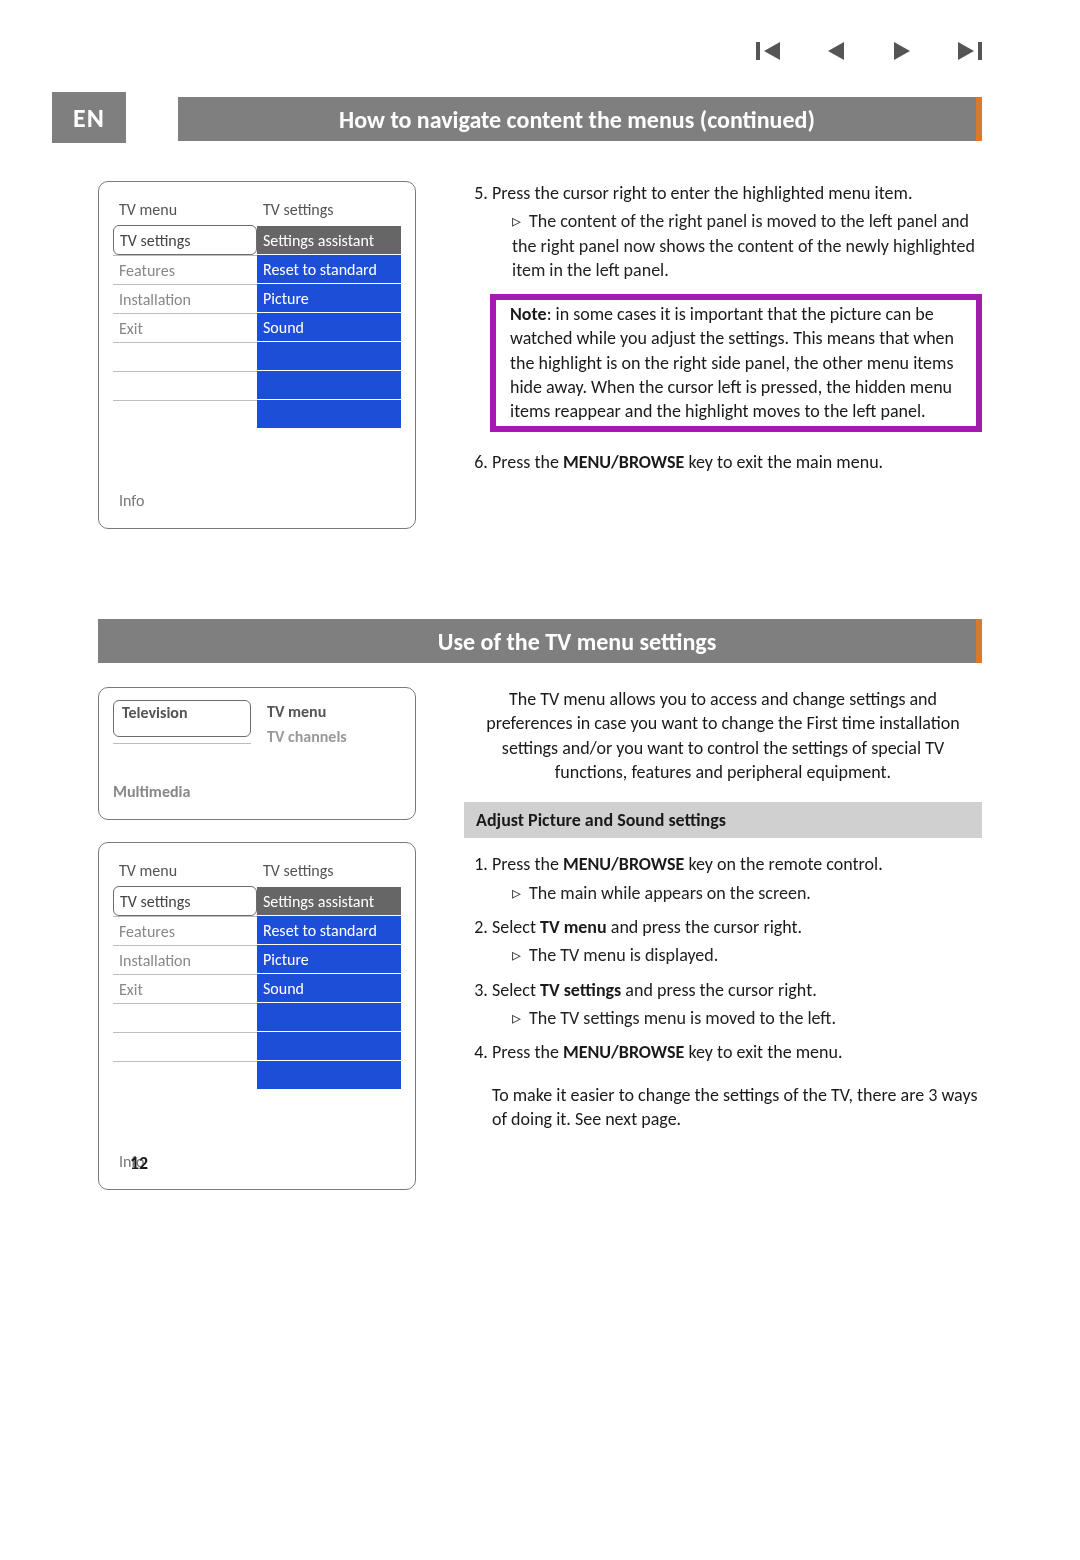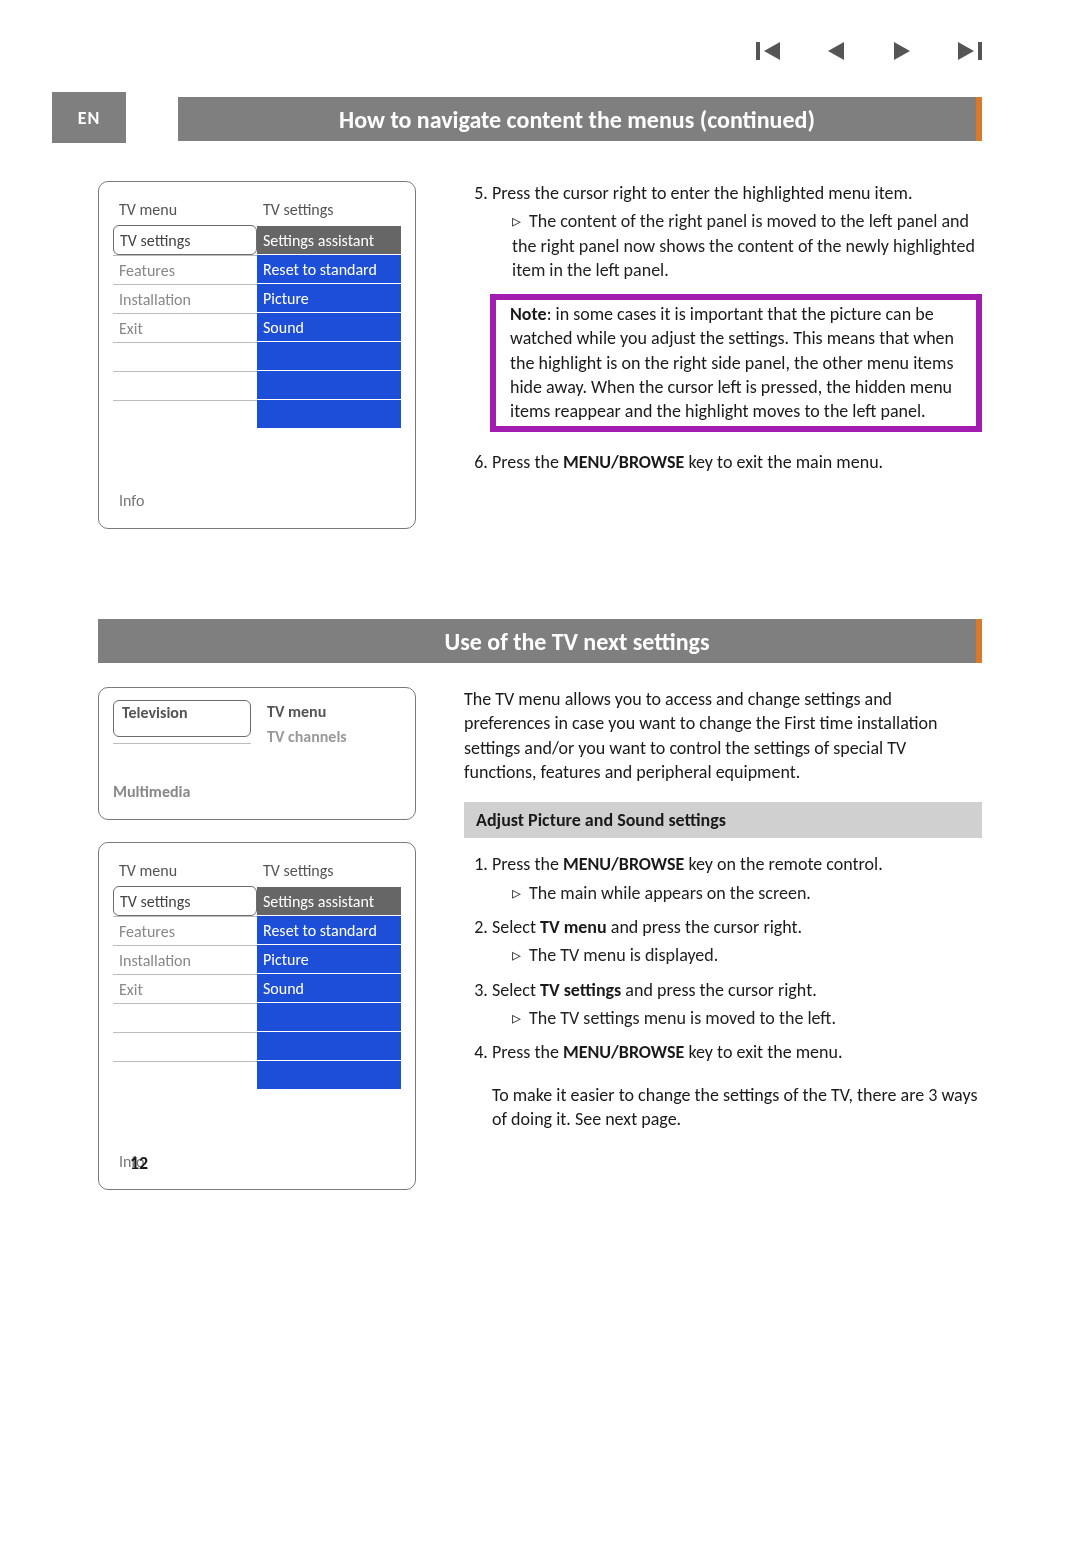--- a/index.html
+++ b/index.html
@@ -30,21 +30,21 @@
   .transport svg { width: 28px; height: 22px; display:block; }
   .en-badge {
     position: absolute;
     left: 52px;
     top: 92px;
     width: 74px;
     height: 51px;
     background: #7f7f7f;
     color: #fff;
     font-weight: bold;
-    font-size: 18px;
+    font-size: 26px;
     display: flex;
     align-items: center;
     justify-content: center;
     letter-spacing: 1px;
   }
   .title-bar {
     margin-top: 57px;
     height: 44px;
     display: flex;
   }
@@ -232,21 +232,21 @@
       <ol class="steps" start="6">
         <li>
           <span>Press the </span><b>MENU/BROWSE</b><span> key to exit the main menu.</span>
         </li>
       </ol>
     </div>
   </div>
 
   <div class="title-bar" style="margin-top:90px;">
     <div class="spacer" style="background:#7f7f7f;"></div>
-    <div class="title">Use of the TV next settings</div>
+    <div class="title">Use of the TV menu settings</div>
     <div class="accent"></div>
   </div>
 
   <div class="section cols" style="margin-top:24px;">
     <div class="leftcol">
       <div class="top-nav-box">
         <div class="row">
           <div style="flex:1;">
             <div class="tv-label">Television</div>
             <hr>
@@ -280,21 +280,21 @@
             <div class="cell"></div>
             <div class="cell"></div>
             <div class="cell"></div>
           </div>
         </div>
         <div class="info">Info</div>
       </div>
     </div>
 
     <div class="rightcol">
-      <p style="margin-top:0;">The TV menu allows you to access and change settings and preferences in case you want to change the First time installation settings and/or you want to control the settings of special TV functions, features and peripheral equipment.</p>
+      <p style="margin-top:0;text-align:center;">The TV menu allows you to access and change settings and preferences in case you want to change the First time installation settings and/or you want to control the settings of special TV functions, features and peripheral equipment.</p>
 
       <div class="subhead-bar">Adjust Picture and Sound settings</div>
 
       <ol class="steps">
         <li>
           <span>Press the </span><b>MENU/BROWSE</b><span> key on the remote control.</span>
           <ul class="sub">
               <li>The main while appears on the screen.</li>
             </ul>
         </li>

